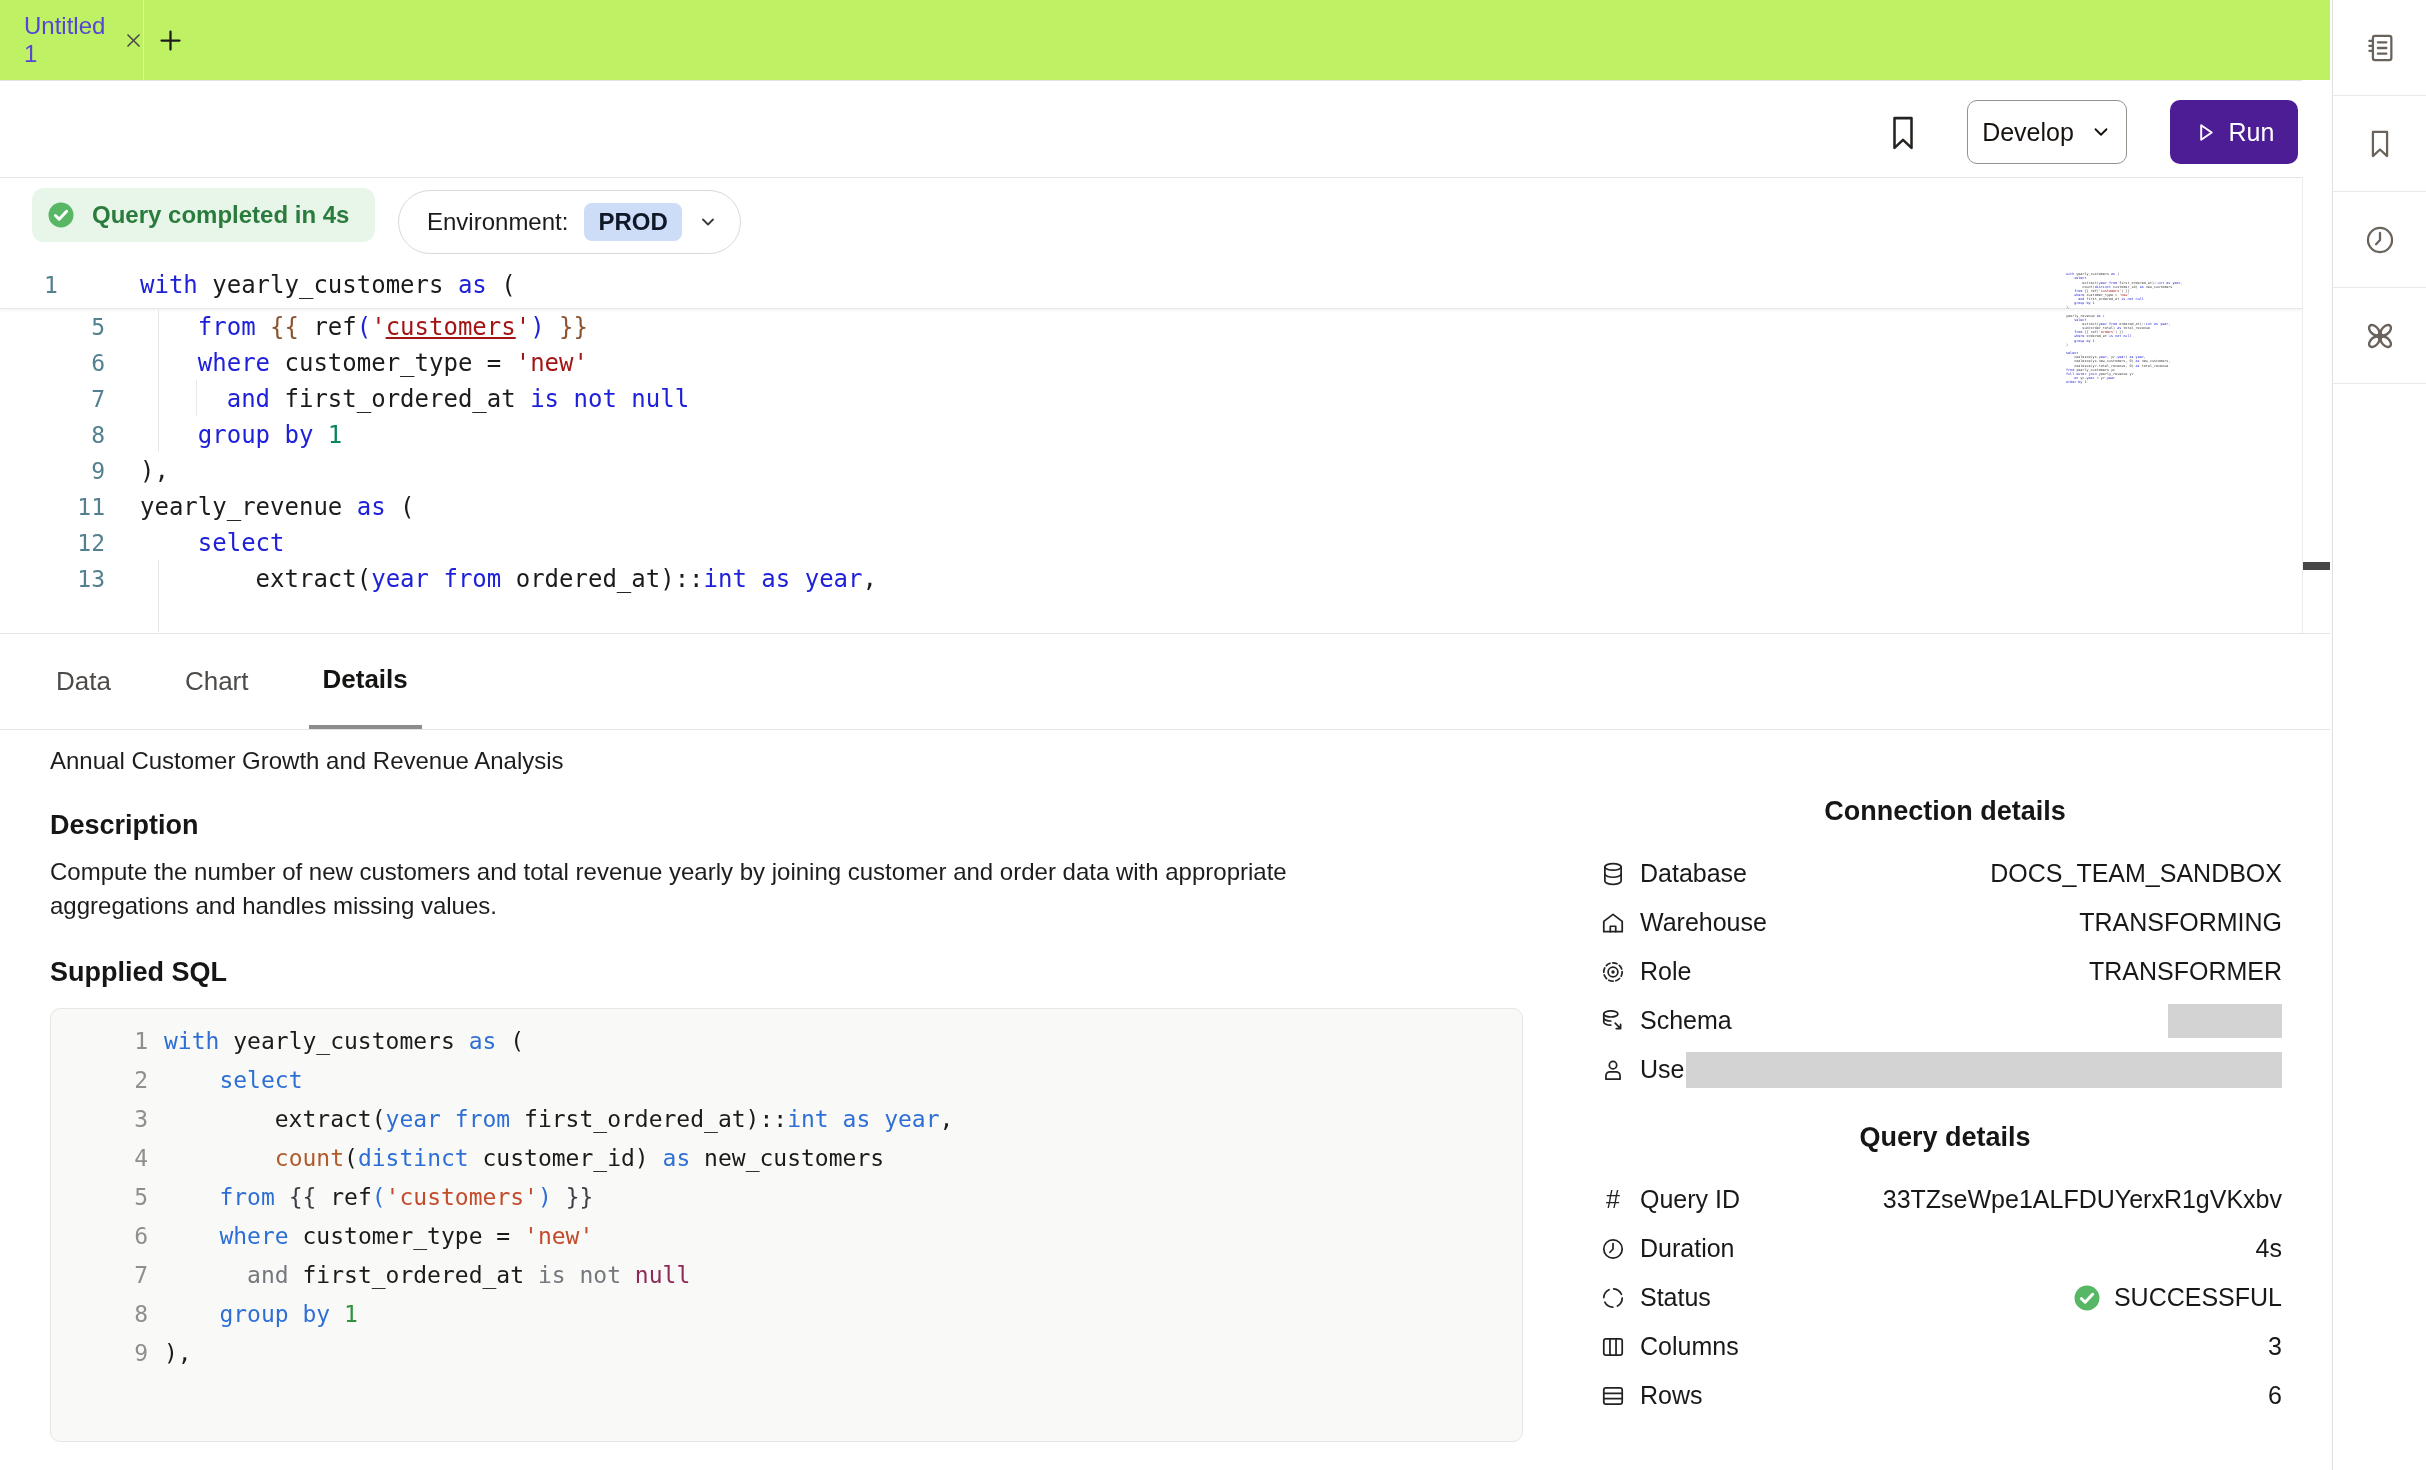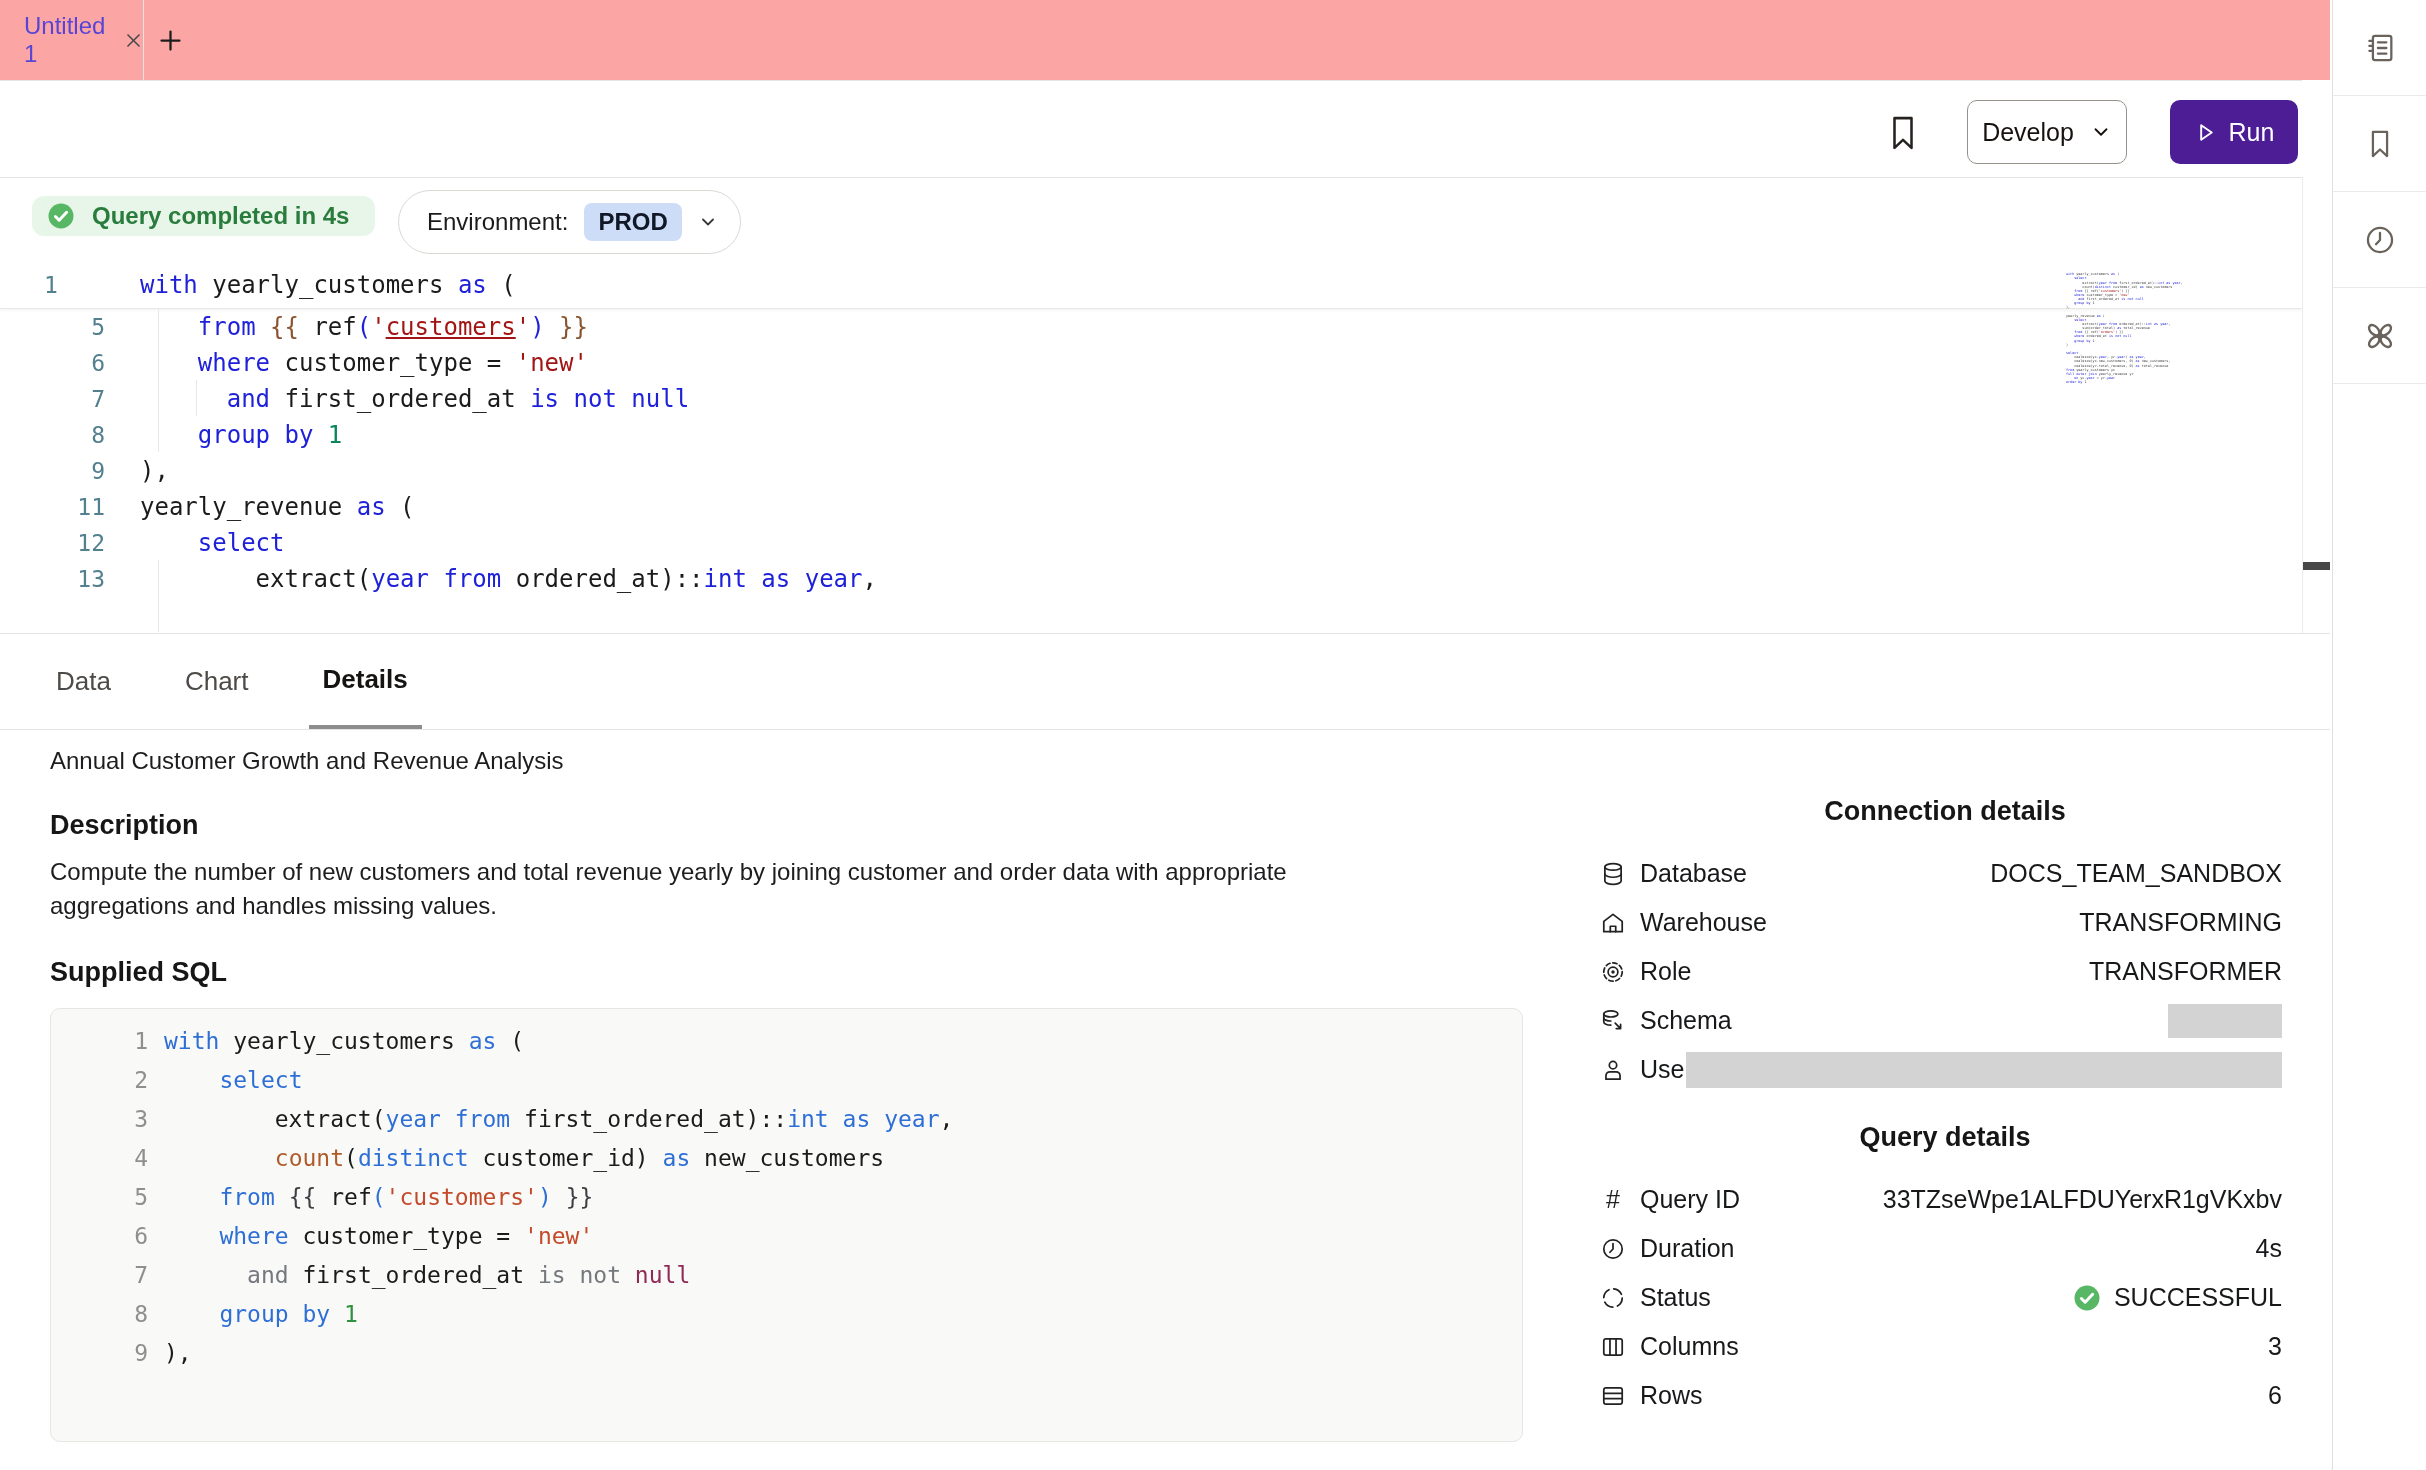--- a/index.html
+++ b/index.html
@@ -1,39 +1,39 @@
 <!DOCTYPE html>
 <html><head>
 <meta charset="utf-8">
 <style>
   html,body{margin:0;padding:0;background:#fff;}
   .app{position:relative;width:2426px;height:1470px;overflow:hidden;background:#fff;
        font-family:"Liberation Sans","DejaVu Sans",sans-serif;color:#1b1b1b;}
   .hline{position:absolute;height:1px;background:#e6e4e1;}
 
   
-  .tabbar{position:absolute;left:0;top:0;width:2330px;height:80px;background:#fca5a5;}
+  .tabbar{position:absolute;left:0;top:0;width:2330px;height:80px;background:#bef264;}
   .tab-active{position:absolute;left:0;top:0;width:144px;height:80px;border-right:1px solid #e6e4e1;
               display:flex;align-items:center;gap:14px;padding-left:24px;box-sizing:border-box;cursor:pointer;}
   .tab-label{font-size:24px;color:#5746d6;}
   .tab-close{display:flex;align-items:center;color:#5c5c5c;}
   .newtab-btn{position:absolute;left:152px;top:22px;width:36px;height:36px;display:flex;align-items:center;justify-content:center;color:#1c1c1c;cursor:pointer;}
 
   
   .toolbar{position:absolute;left:0;top:81px;width:2302px;height:96px;background:#fff;}
   .bookmark-btn{position:absolute;left:1886px;top:114px;width:36px;height:38px;color:#262220;cursor:pointer;}
   .develop-btn{position:absolute;left:1967px;top:100px;width:160px;height:64px;border:1.5px solid #96918a;border-radius:10px;
                background:#fff;display:flex;align-items:center;justify-content:center;gap:16px;box-sizing:border-box;cursor:pointer;}
   .develop-label{font-size:25px;color:#17120f;font-weight:500;}
   .run-btn{position:absolute;left:2170px;top:100px;width:128px;height:64px;background:#4c1d95;border-radius:10px;
            display:flex;align-items:center;justify-content:center;gap:12px;cursor:pointer;}
   .run-label{font-size:25px;color:#fff;font-weight:500;}
 
   
-  .status-pill{position:absolute;left:32px;top:196px;height:40px;background:#e7f6e9;border-radius:12px;
+  .status-pill{position:absolute;left:32px;top:188px;height:54px;background:#e7f6e9;border-radius:12px;
                display:flex;align-items:center;gap:16px;padding:0 26px 0 14px;}
   .status-pill-label{font-size:24px;font-weight:600;color:#2a7c3d;}
   .env-pill{position:absolute;left:398px;top:190px;height:64px;background:#fff;border:1px solid #dcd9d5;border-radius:32px;
             display:flex;align-items:center;gap:16px;padding:0 22px 0 28px;box-sizing:border-box;cursor:pointer;}
   .env-label{font-size:24px;color:#1b1b1b;}
   .env-value{font-size:24px;font-weight:600;color:#101727;background:#cdddf8;border-radius:8px;padding:5px 14px;}
   .env-chevron{color:#3a3a3a;}
 
   
   .editor{position:absolute;left:0;top:262px;width:2302px;height:371px;overflow:hidden;background:#fff;cursor:text;}

